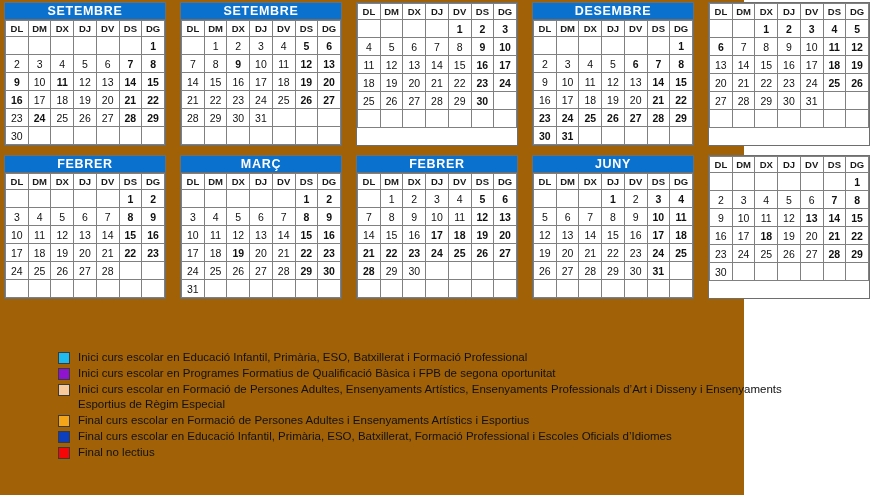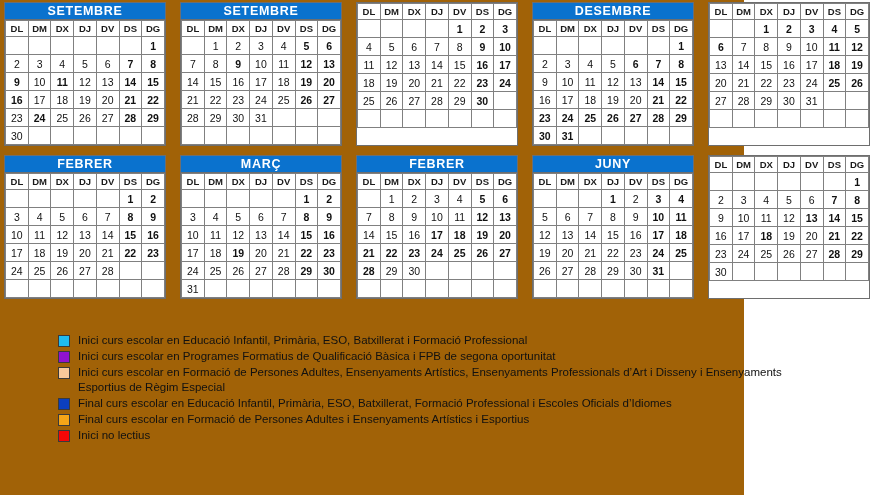--- a/index.html
+++ b/index.html
@@ -69,21 +69,21 @@
   td.start-pfqb { background: #9013cf; color: #ffffff; font-weight: bold; }
   td.start-adults { background: #f8c99a; color: #e08a2e; font-weight: bold; }
   td.start-idiomes { background: #2bc44a; color: #ffffff; font-weight: bold; }
   td.end-adults { background: #f5a518; color: #ffffff; font-weight: bold; }
   td.end-general { background: #0b3fbf; color: #ffffff; font-weight: bold; }
   td.empty { background: #ffffff; }
 
   .legend {
     position: absolute;
     left: 58px;
-    top: 333px;
+    top: 350px;
     width: 800px;
   }
   .legend-row {
     display: flex;
     align-items: flex-start;
     margin-bottom: 1px;
     min-height: 15px;
   }
   .swatch {
     width: 12px; height: 12px;
@@ -831,26 +831,26 @@
       </div>
       <div class="legend-row">
         <span class="swatch" style="background: rgb(144, 19, 207);"></span>
         <div class="legend-text"><span>Inici curs escolar en Programes Formatius de Qualificació Bàsica i FPB de segona oportunitat</span></div>
       </div>
       <div class="legend-row">
         <span class="swatch" style="background: rgb(248, 201, 154);"></span>
         <div class="legend-text"><span>Inici curs escolar en Formació de Persones Adultes, Ensenyaments Artístics, Ensenyaments Professionals d’Art i Disseny i Ensenyaments</span><span class="cont">Esportius de Règim Especial</span></div>
       </div>
       <div class="legend-row">
+        <span class="swatch" style="background: rgb(245, 165, 24);"></span>
+        <div class="legend-text"><span>Final curs escolar en Formació de Persones Adultes i Ensenyaments Artístics i Esportius</span></div>
+      </div>
+      <div class="legend-row">
         <span class="swatch" style="background: rgb(11, 63, 191);"></span>
         <div class="legend-text"><span>Final curs escolar en Educació Infantil, Primària, ESO, Batxillerat, Formació Professional i Escoles Oficials d’Idiomes</span></div>
       </div>
       <div class="legend-row">
-        <span class="swatch" style="background: rgb(245, 165, 24);"></span>
-        <div class="legend-text"><span>Final curs escolar en Formació de Persones Adultes i Ensenyaments Artístics i Esportius</span></div>
-      </div>
-      <div class="legend-row">
         <span class="swatch" style="background: rgb(246, 6, 6);"></span>
-        <div class="legend-text"><span>Inici no lectius</span></div>
+        <div class="legend-text"><span>Final no lectius</span></div>
       </div>
     </div>
 
 </div>
 
 </body></html>

